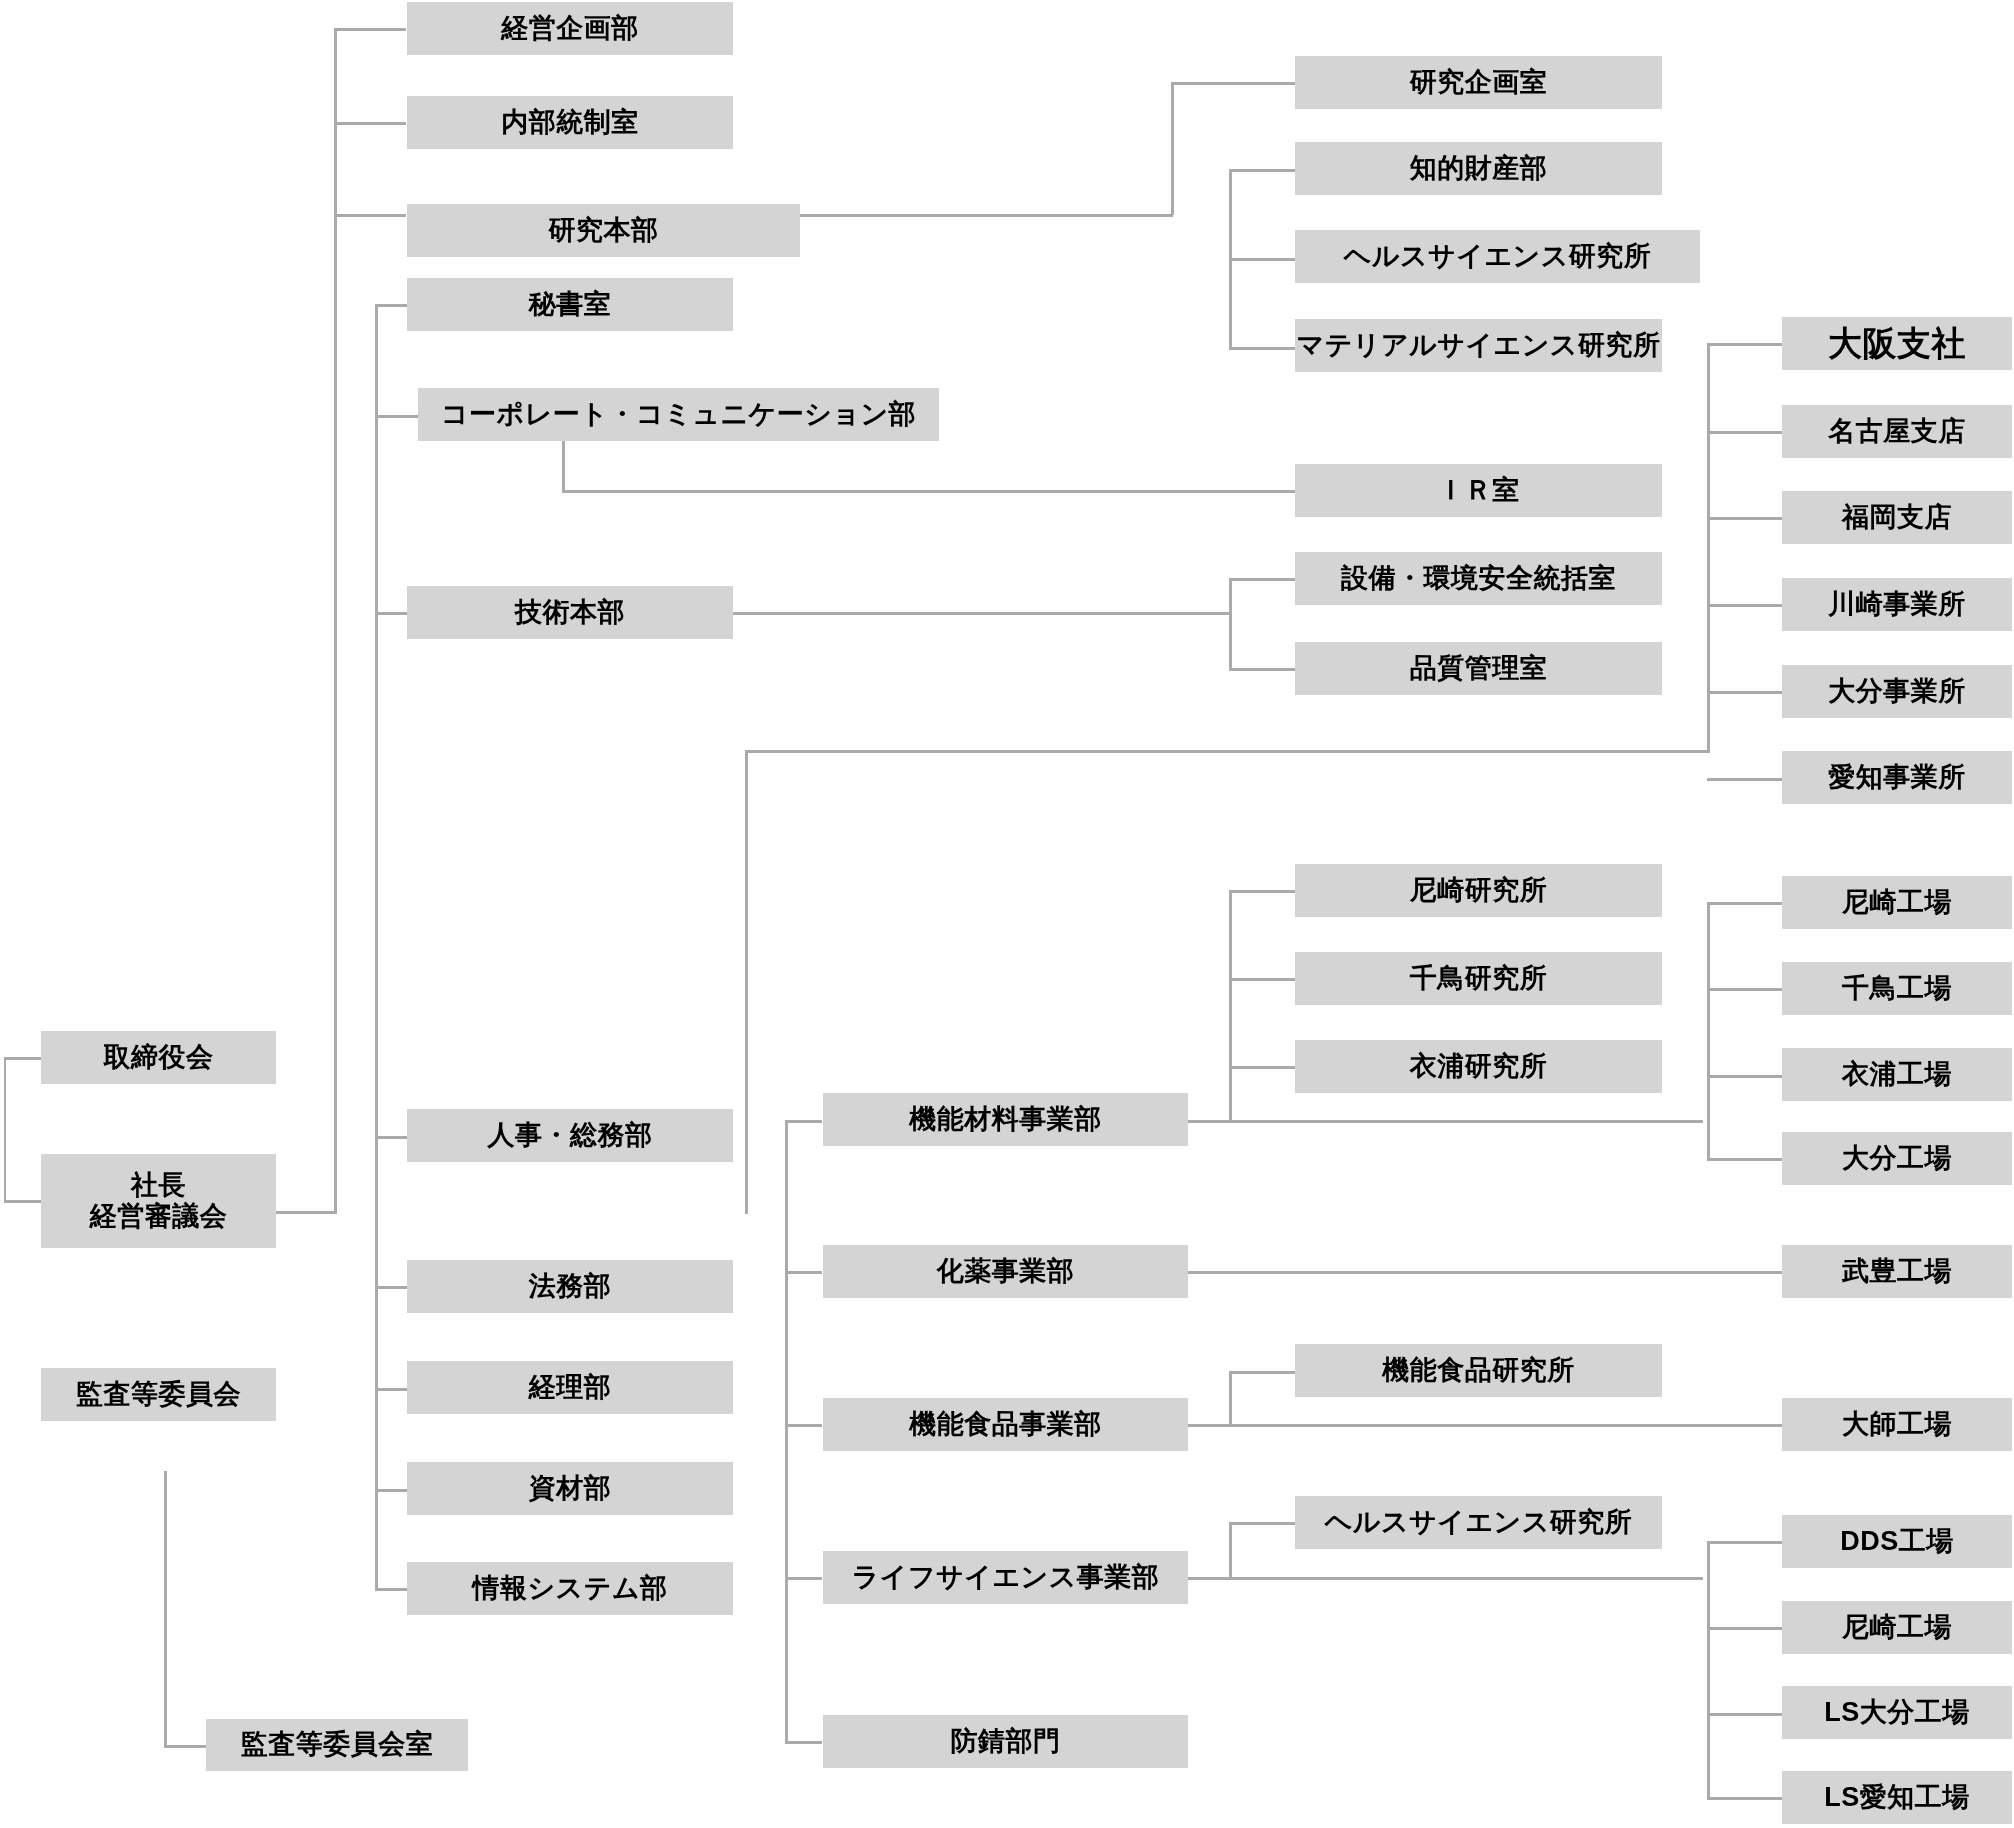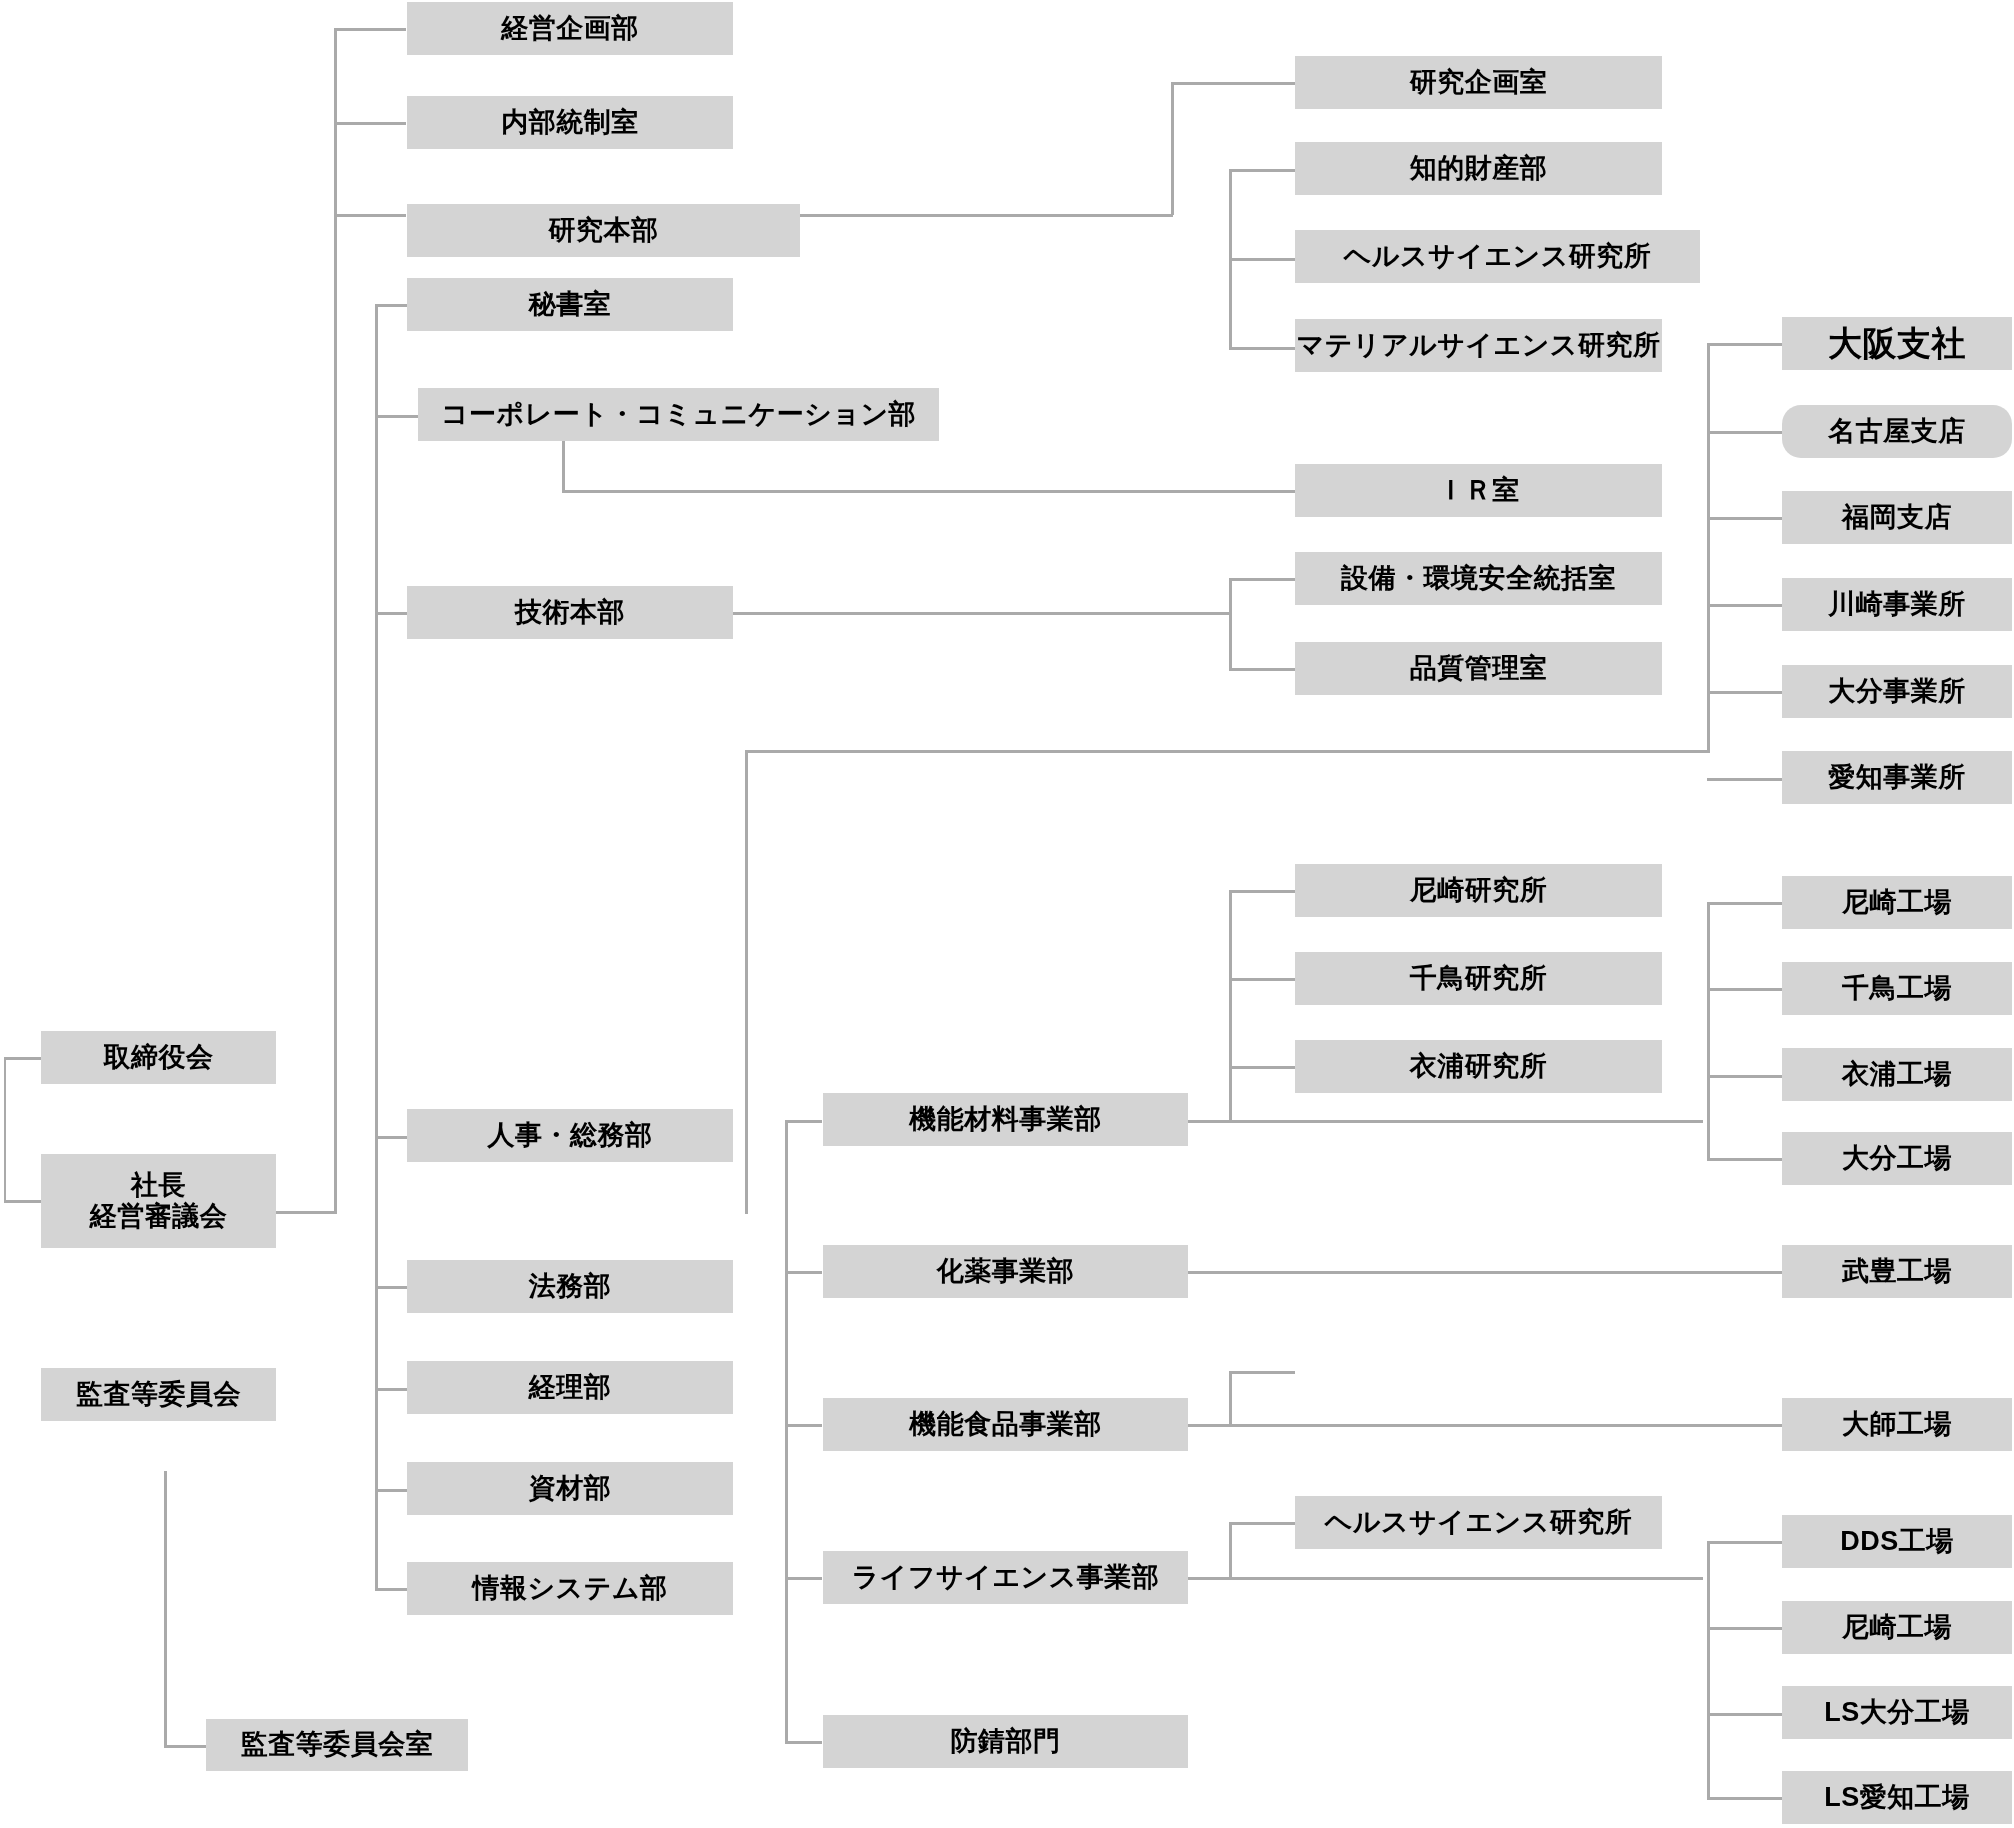--- a/index.html
+++ b/index.html
@@ -160,39 +160,40 @@
   <div class="node" style="left:1295px; top:552px; width:367px; height:53px; font-size:27px;">設備・環境安全統括室</div>
   <div class="node" style="left:1295px; top:642px; width:367px; height:53px; font-size:27px;">品質管理室</div>
 
   <div class="node" style="left:407px; top:1109px; width:326px; height:53px; font-size:27px;">人事・総務部</div>
   <div class="node" style="left:407px; top:1260px; width:326px; height:53px; font-size:27px;">法務部</div>
   <div class="node" style="left:407px; top:1361px; width:326px; height:53px; font-size:27px;">経理部</div>
   <div class="node" style="left:407px; top:1462px; width:326px; height:53px; font-size:27px;">資材部</div>
   <div class="node" style="left:407px; top:1562px; width:326px; height:53px; font-size:27px;">情報システム部</div>
 
   <div class="node" style="left:1782px; top:317px; width:230px; height:53px; font-size:34px;">大阪支社</div>
-  <div class="node" style="left:1782px; top:405px; width:230px; height:53px; font-size:27px;border-radius:19px;">名古屋支店</div>
+  <div class="node" style="left:1782px; top:405px; width:230px; height:53px; font-size:27px;">名古屋支店</div>
   <div class="node" style="left:1782px; top:491px; width:230px; height:53px; font-size:27px;">福岡支店</div>
   <div class="node" style="left:1782px; top:578px; width:230px; height:53px; font-size:27px;">川崎事業所</div>
   <div class="node" style="left:1782px; top:665px; width:230px; height:53px; font-size:27px;">大分事業所</div>
   <div class="node" style="left:1782px; top:751px; width:230px; height:53px; font-size:27px;">愛知事業所</div>
 
   <div class="node" style="left:823px; top:1093px; width:365px; height:53px; font-size:27px;">機能材料事業部</div>
   <div class="node" style="left:1295px; top:864px; width:367px; height:53px; font-size:27px;">尼崎研究所</div>
   <div class="node" style="left:1295px; top:952px; width:367px; height:53px; font-size:27px;">千鳥研究所</div>
   <div class="node" style="left:1295px; top:1040px; width:367px; height:53px; font-size:27px;">衣浦研究所</div>
   <div class="node" style="left:1782px; top:876px; width:230px; height:53px; font-size:27px;">尼崎工場</div>
   <div class="node" style="left:1782px; top:962px; width:230px; height:53px; font-size:27px;">千鳥工場</div>
   <div class="node" style="left:1782px; top:1048px; width:230px; height:53px; font-size:27px;">衣浦工場</div>
   <div class="node" style="left:1782px; top:1132px; width:230px; height:53px; font-size:27px;">大分工場</div>
 
   <div class="node" style="left:823px; top:1245px; width:365px; height:53px; font-size:27px;">化薬事業部</div>
   <div class="node" style="left:1782px; top:1245px; width:230px; height:53px; font-size:27px;">武豊工場</div>
 
   <div class="node" style="left:823px; top:1398px; width:365px; height:53px; font-size:27px;">機能食品事業部</div>
+  <div class="node" style="left:1295px; top:1344px; width:367px; height:53px; font-size:27px;">機能食品研究所</div>
   <div class="node" style="left:1782px; top:1398px; width:230px; height:53px; font-size:27px;">大師工場</div>
 
   <div class="node" style="left:823px; top:1551px; width:365px; height:53px; font-size:27px;">ライフサイエンス事業部</div>
   <div class="node" style="left:1295px; top:1496px; width:367px; height:53px; font-size:27px;">ヘルスサイエンス研究所</div>
   <div class="node" style="left:1782px; top:1515px; width:230px; height:53px; font-size:27px;">DDS工場</div>
   <div class="node" style="left:1782px; top:1601px; width:230px; height:53px; font-size:27px;">尼崎工場</div>
   <div class="node" style="left:1782px; top:1686px; width:230px; height:53px; font-size:27px;">LS大分工場</div>
   <div class="node" style="left:1782px; top:1771px; width:230px; height:53px; font-size:27px;">LS愛知工場</div>
 
   <div class="node" style="left:823px; top:1715px; width:365px; height:53px; font-size:27px;">防錆部門</div>

